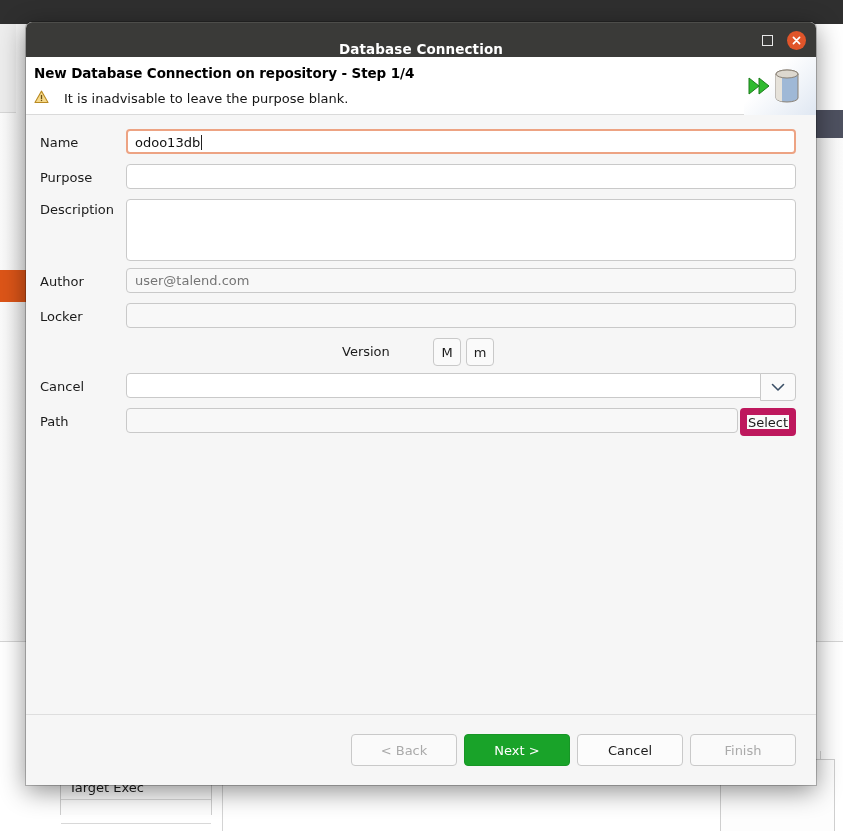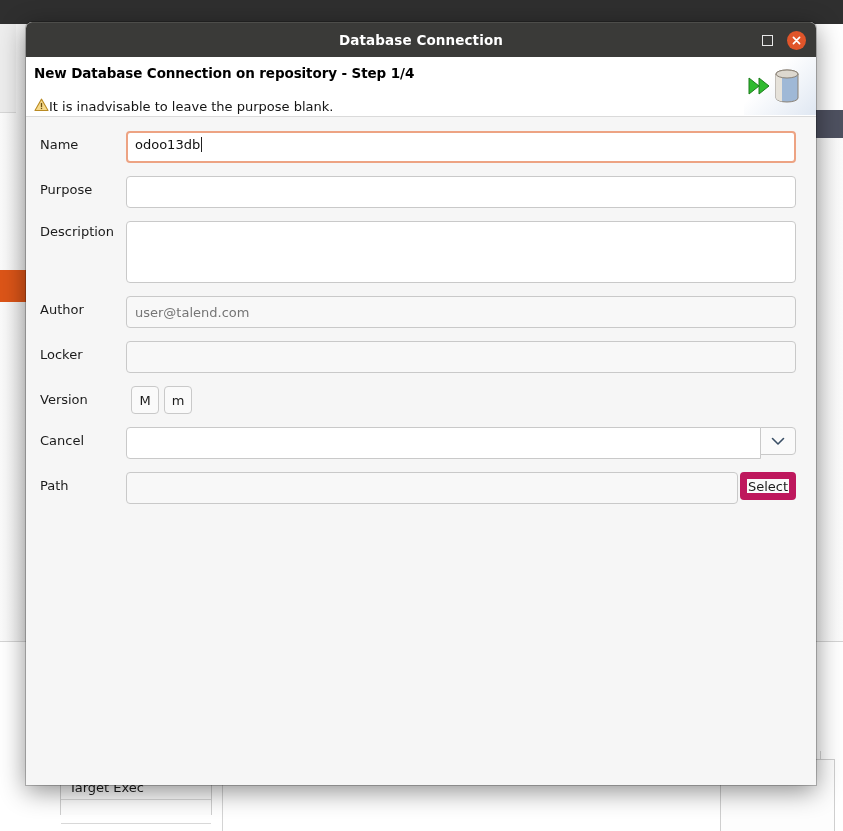--- a/index.html
+++ b/index.html
@@ -132,21 +132,21 @@
   }
 
   
   .titlebar {
     height: 34px;
     flex: 0 0 34px;
     background: #3a3a38;
     border-radius: 6px 6px 0 0;
     position: relative;
     display: flex;
-    align-items: center;
+    align-items: flex-end;
     justify-content: center;
     border-top: 1px solid #4d4d4a;
   }
   .titlebar-title {
     font-size: 13.5px;
     font-weight: bold;
     color: #ffffff;
     letter-spacing: .1px;
   }
   .titlebar-controls {
@@ -185,22 +185,22 @@
   }
   .header-title {
     font-size: 13.5px;
     font-weight: bold;
     color: #000000;
     letter-spacing: -.1px;
   }
   .header-message-row {
     display: flex;
     align-items: center;
-    gap: 0;
-    margin-top: 16px;
+    gap: 15px;
+    margin-top: 8px;
   }
   .header-message {
     font-size: 13px;
     color: #141414;
   }
   .warn-icon { flex: 0 0 15px; }
   .header-icon {
     position: absolute;
     right: 9px; top: 5px;
     width: 60px; height: 48px;
@@ -216,36 +216,37 @@
   .dialog-body {
     flex: 1 1 auto;
     background: #f6f6f6;
     padding: 14px 20px 0 14px;
     box-sizing: border-box;
     position: relative;
   }
   .form-row {
     display: flex;
     align-items: flex-start;
-    margin-bottom: 13px;
+    margin-bottom: 7px;
+    justify-content: center;
   }
   .form-label {
     width: 86px;
     flex: 0 0 86px;
     font-size: 13px;
     color: #1b1b1b;
     line-height: 28px;
     padding-left: 0px;
     box-sizing: border-box;
   }
   .form-label.tall { line-height: 22px; }
 
   .field {
     flex: 1 1 auto;
-    height: 32px;
+    height: 25px;
     border: 1px solid #c9c9c9;
     border-radius: 4px;
     background: #ffffff;
     box-sizing: border-box;
     font-size: 13px;
     color: #1b1b1b;
     padding: 0 8px;
     line-height: 26px;
     outline: none;
     font-family: "DejaVu Sans", "Liberation Sans", sans-serif;
@@ -484,14 +485,20 @@
     </div>
 
     <div class="form-row">
       <div class="form-label">Path</div>
       <input class="field readonly" type="text" value="" style="">
       <div class="select-btn">Select</div>
     </div>
 
   </div>
 
+  <div class="dialog-footer">
+    <div class="wizard-btn disabled">&lt; Back</div>
+    <div class="wizard-btn primary">Next &gt;</div>
+    <div class="wizard-btn">Cancel</div>
+    <div class="wizard-btn disabled">Finish</div>
+  </div>
 
 </div>
 
 </body></html>

